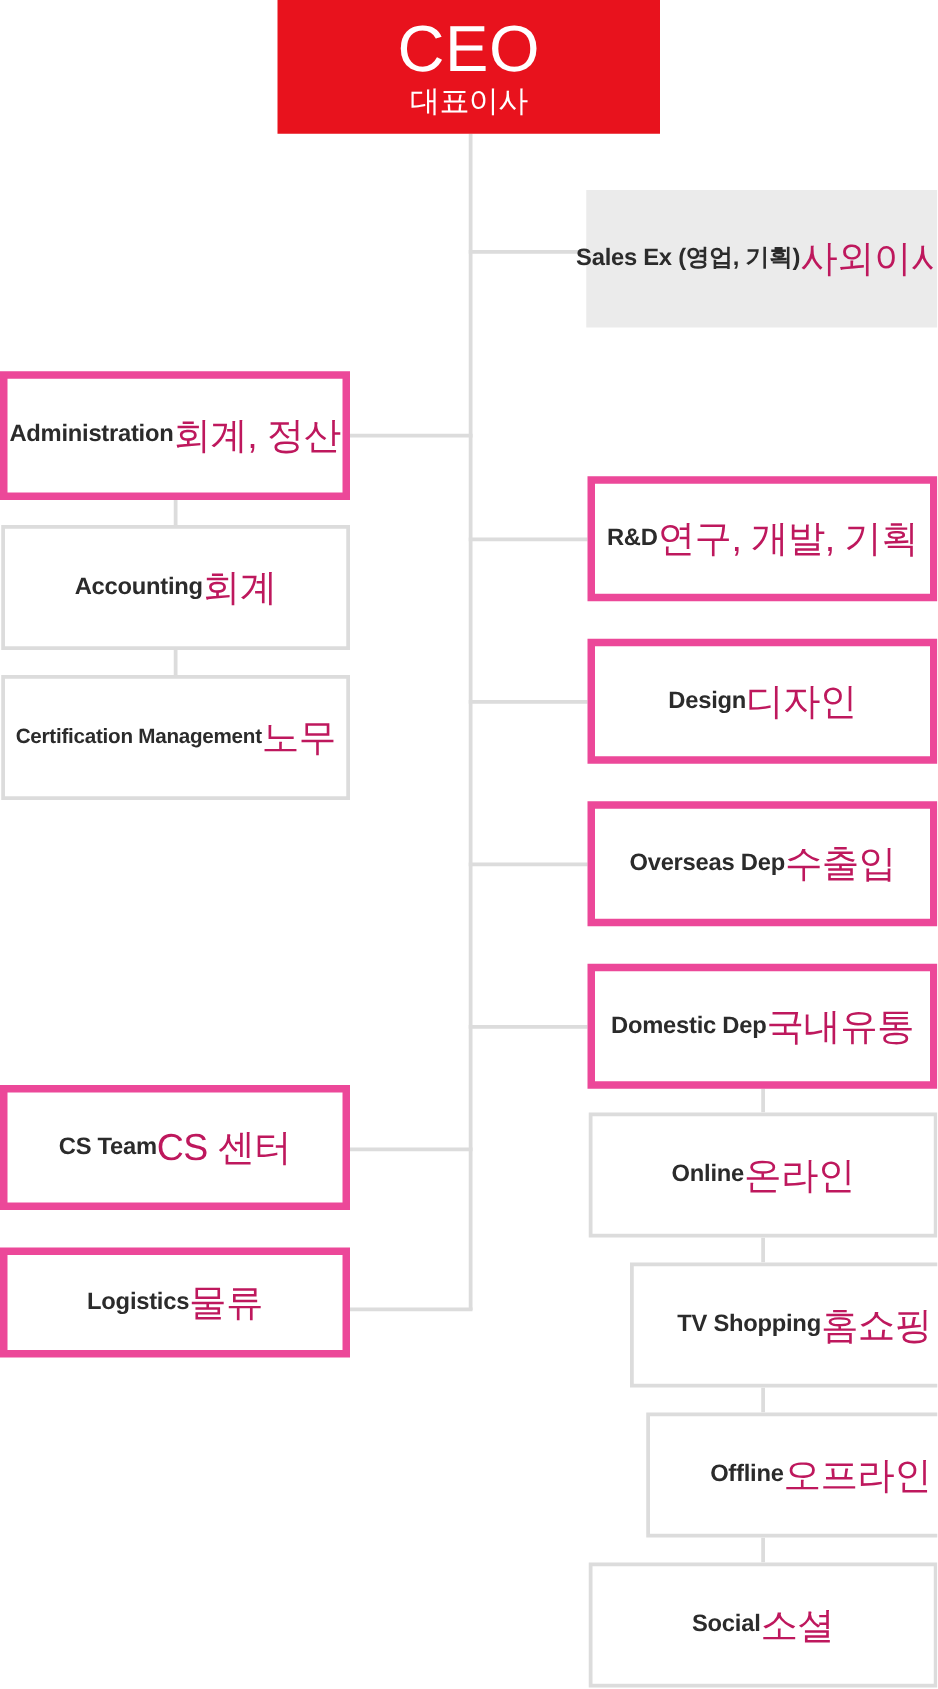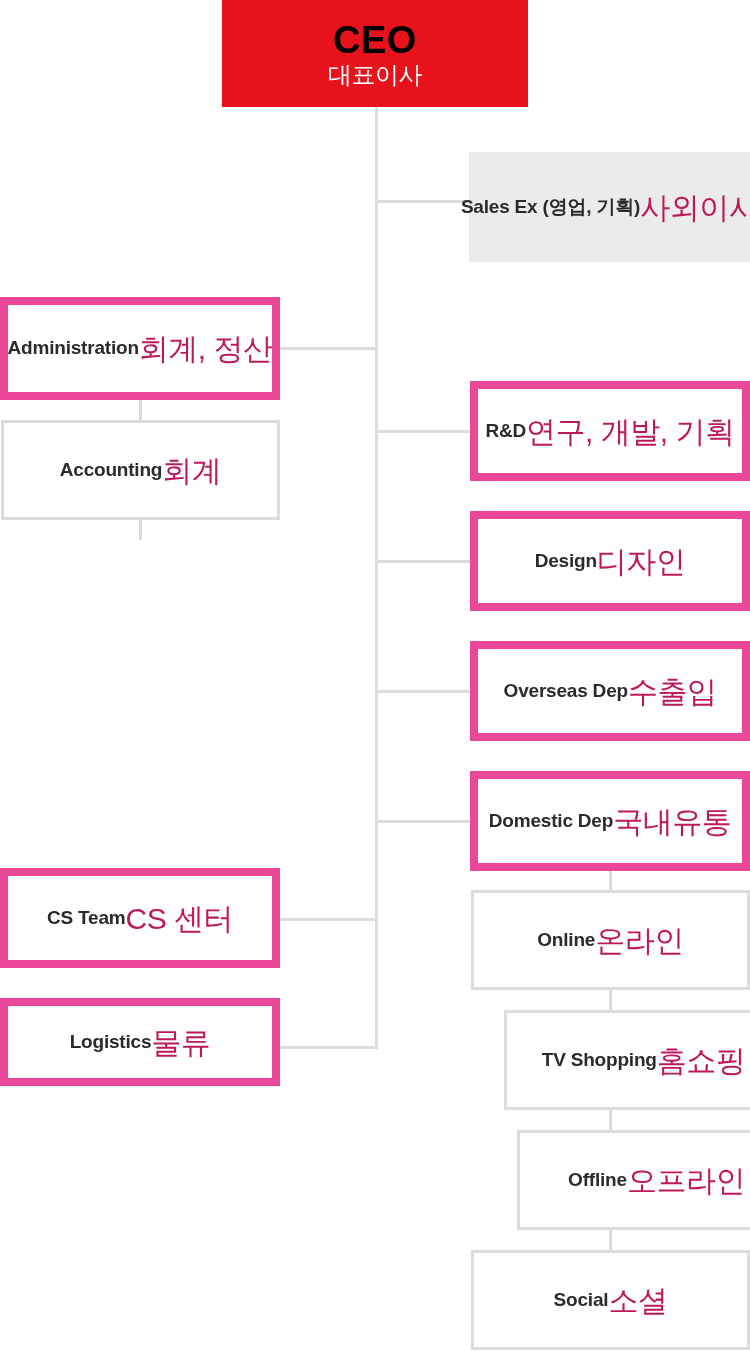--- a/index.html
+++ b/index.html
@@ -49,40 +49,40 @@
   .node .ko {
     color: #be185d;
     font-size: 30px;
     font-weight: 400;
     letter-spacing: -0.5px;
     white-space: nowrap;
     margin-top: 1px;
   }
 
   
-  .node.red    { border: 8px solid #ec4899; }
+  .node.red    { border: 6px solid #ec4899; }
   .node.gray   { border: 3px solid #dcdcdc; }
   .node.filled { border: none; background: #ebebeb; }
 
   .node.small-en .en { font-size: 16.5px; }
 
   
   .ceo {
     position: absolute;
     background: #e8121d;
     display: flex;
     flex-direction: column;
     align-items: center;
     justify-content: center;
     text-align: center;
   }
   .ceo .en {
-    color: #000000;
-    font-weight: bold;
-    font-size: 38px;
+    color: #ffffff;
+    font-weight: normal;
+    font-size: 52px;
     letter-spacing: 0.5px;
     line-height: 1;
   }
   .ceo .ko {
     color: #ffffff;
     font-size: 24px;
     font-weight: 400;
     letter-spacing: -0.5px;
     margin-top: 4px;
     line-height: 1;
@@ -172,20 +172,24 @@
   <div class="node red" style="left:0px; top:297px; width:280px; height:103px;">
     <div class="en">Administration</div>
     <div class="ko">회계, 정산</div>
   </div>
 
   <div class="node gray" style="left:1px; top:420px; width:279px; height:100px;">
     <div class="en">Accounting</div>
     <div class="ko">회계</div>
   </div>
 
+  <div class="node gray small-en" style="left:1px; top:540px; width:279px; height:100px;">
+    <div class="en">Certification Management</div>
+    <div class="ko">노무</div>
+  </div>
 
   <div class="node red" style="left:0px; top:868px; width:280px; height:100px;">
     <div class="en">CS Team</div>
     <div class="ko">CS 센터</div>
   </div>
 
   <div class="node red" style="left:0px; top:998px; width:280px; height:88px;">
     <div class="en">Logistics</div>
     <div class="ko">물류</div>
   </div>

